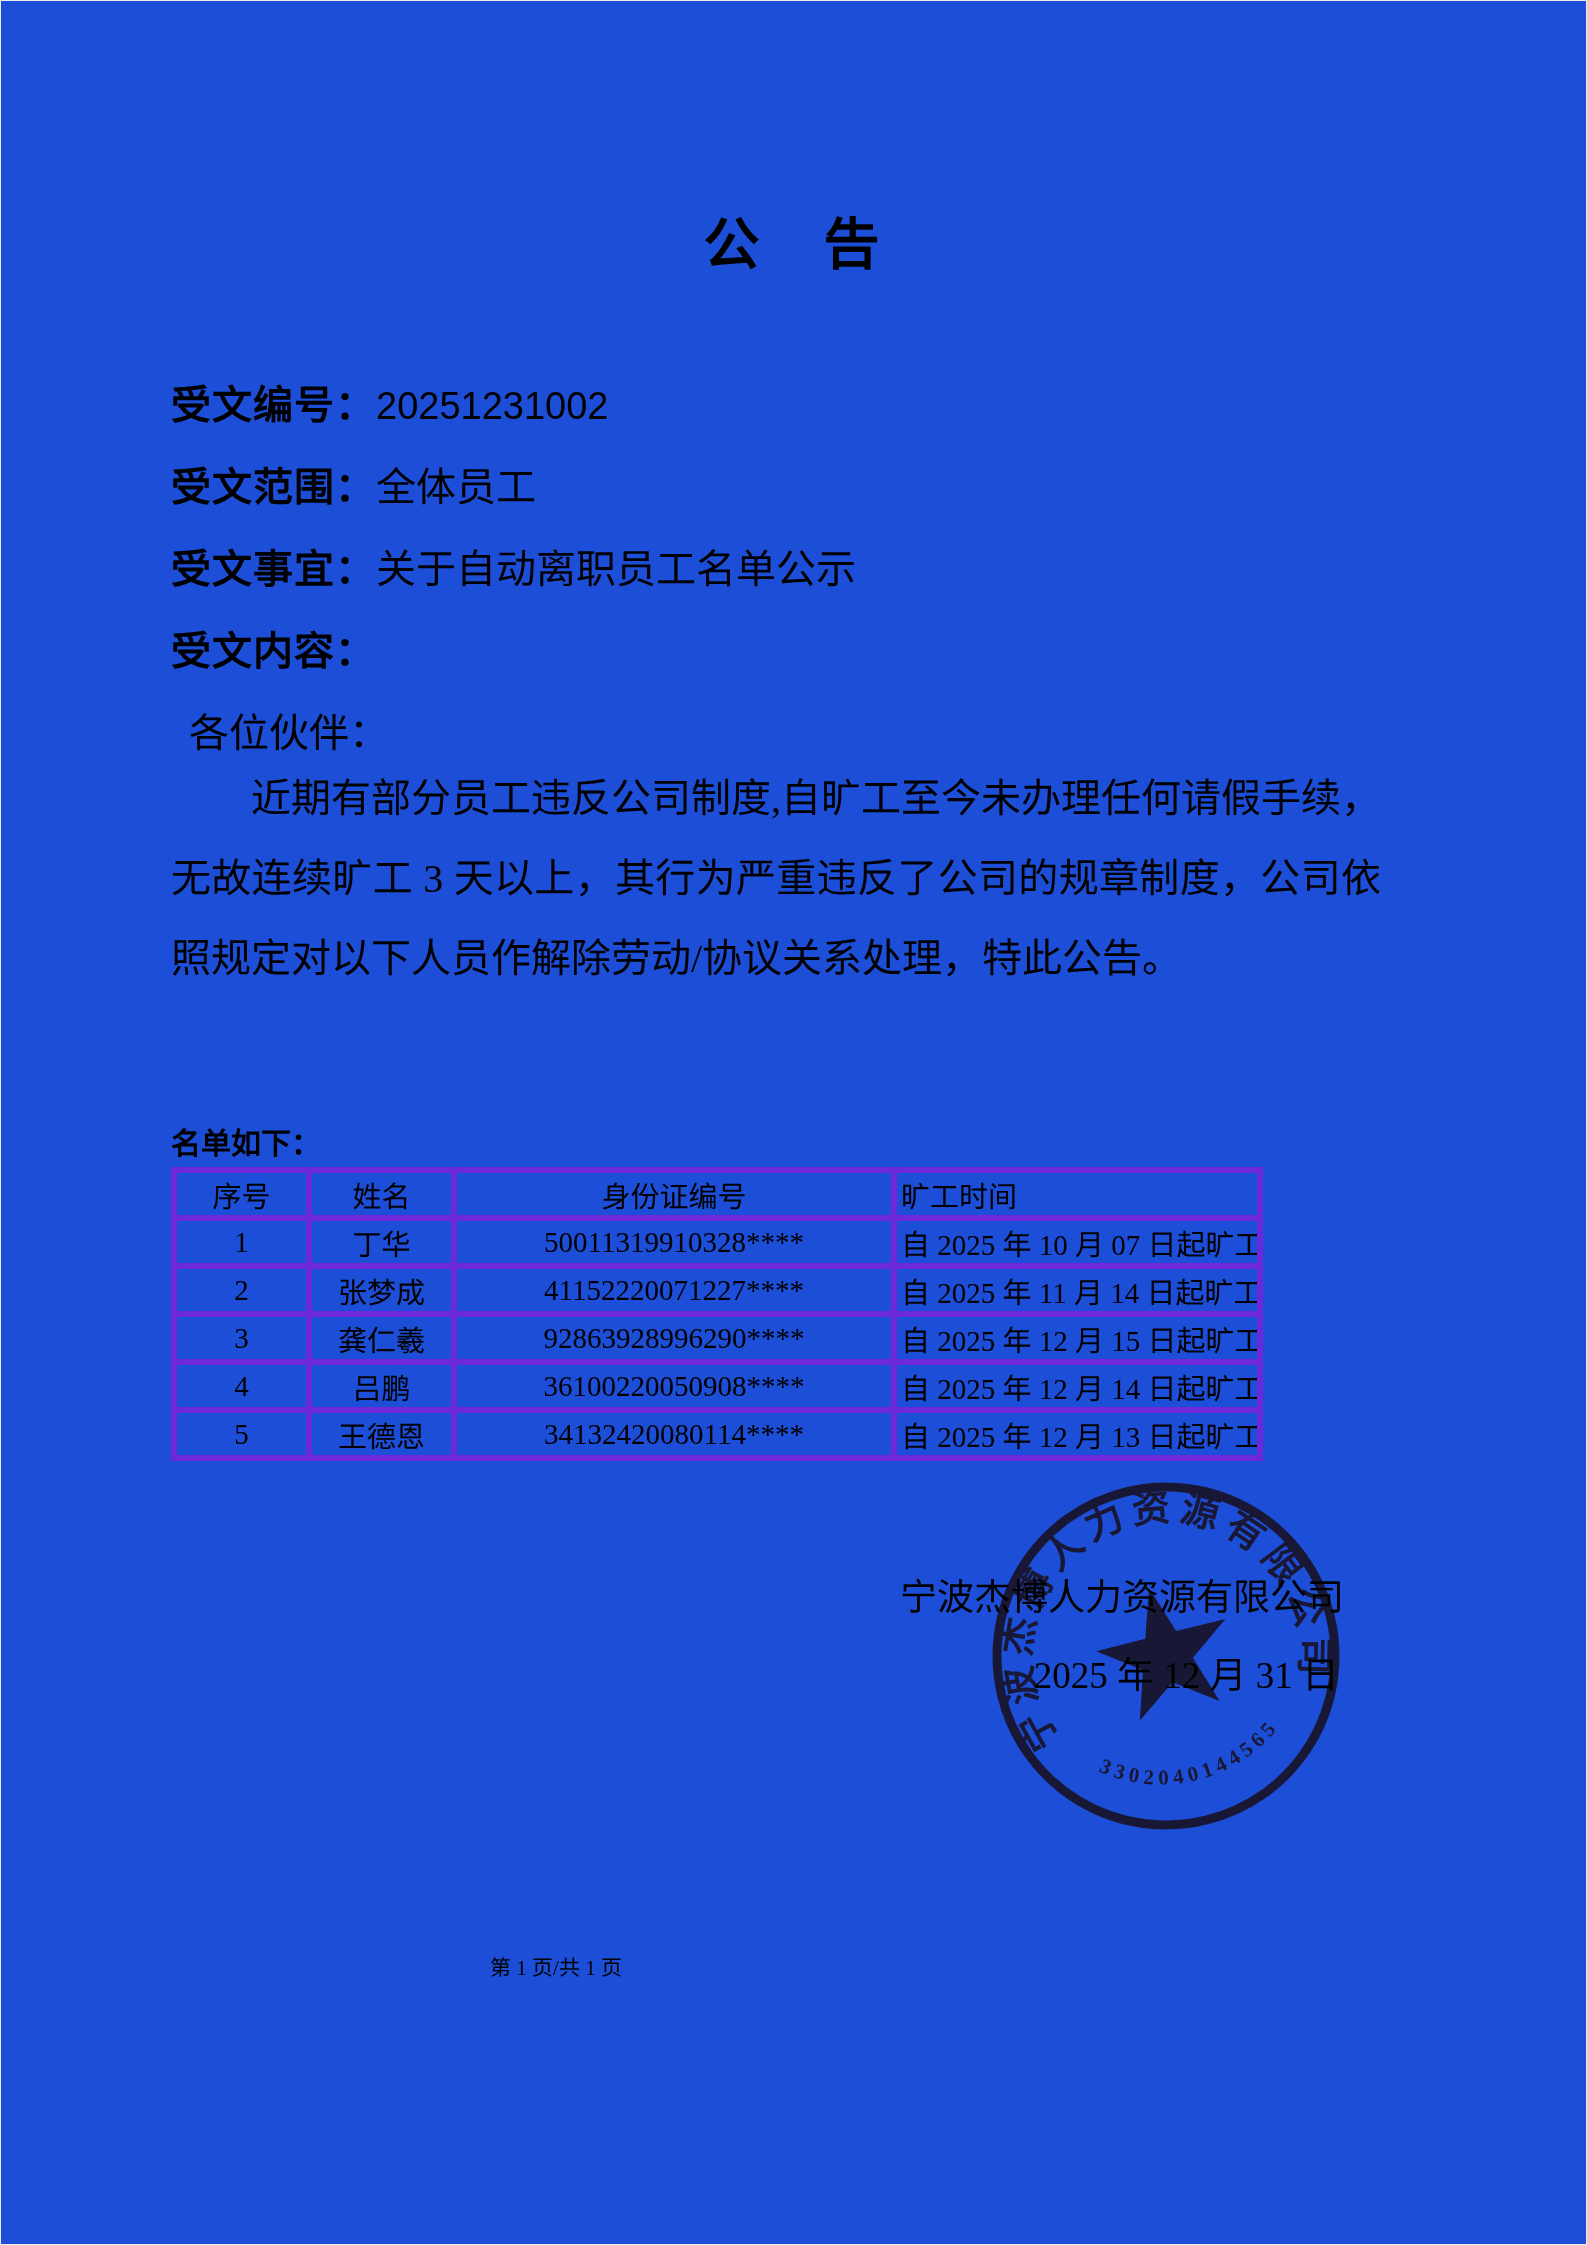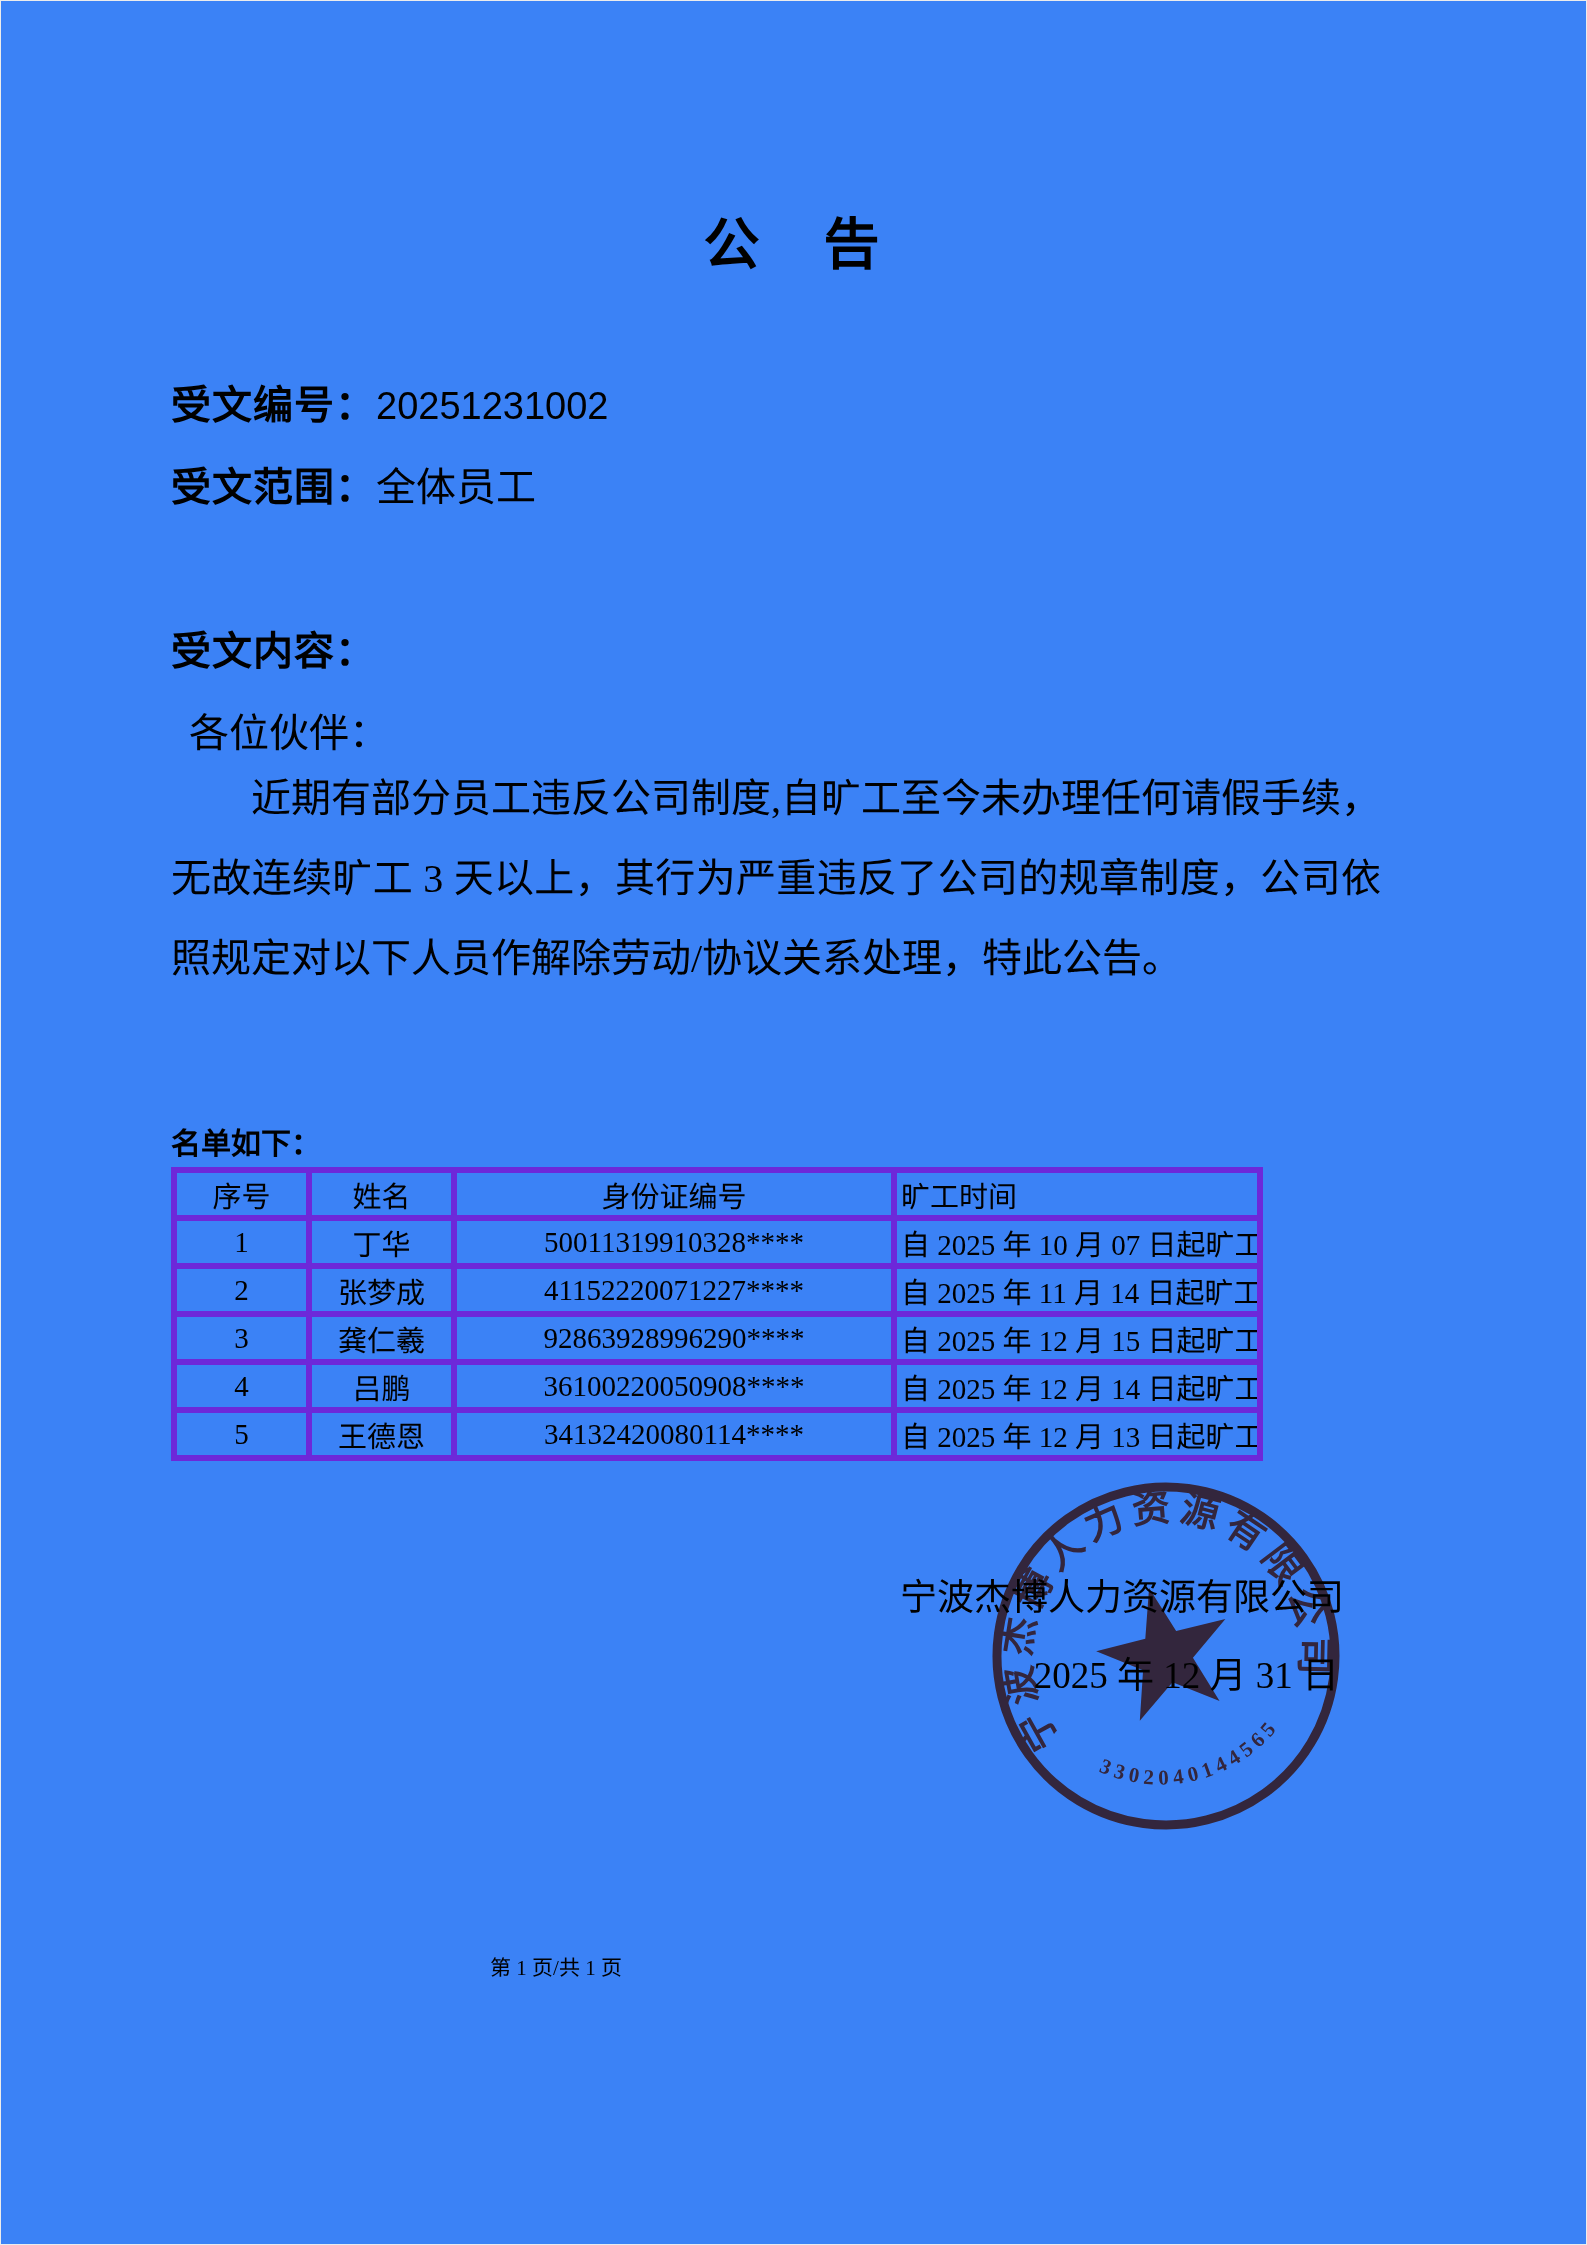--- a/index.html
+++ b/index.html
@@ -5,21 +5,21 @@
   * { margin: 0; padding: 0; box-sizing: border-box; }
   html, body { background: #ffffff; }
   body {
     width: 1587px; height: 2245px;
     position: relative;
     font-family: "Liberation Serif", "DejaVu Serif", serif;
     color: #000;
   }
   .page {
     position: absolute; inset: 0;
-    background: #3b82f6;
+    background: #1d4ed8;
     border: 1px solid #ececec;
   }
   .doc-title {
     position: absolute; top: 198px; left: 0; width: 100%;
     text-align: center;
     font-size: 56px; font-weight: bold;
     letter-spacing: 4px;
   }
   .meta-line {
     position: absolute; left: 170px;
@@ -98,20 +98,23 @@
 <div class="page">
 
   <div class="doc-title">公　告</div>
 
   <div class="meta-line m0">
     <span class="lbl">受文编号：</span><span class="val val-num">20251231002</span>
   </div>
   <div class="meta-line m1">
     <span class="lbl">受文范围：</span><span class="val">全体员工</span>
   </div>
+  <div class="meta-line m2">
+    <span class="lbl">受文事宜：</span><span class="val">关于自动离职员工名单公示</span>
+  </div>
   <div class="meta-line m3">
     <span class="lbl">受文内容：</span><span class="val"></span>
   </div>
 
   <div class="salutation">各位伙伴：</div>
 
   <div class="body-paragraph">近期有部分员工违反公司制度,自旷工至今未办理任何请假手续，无故连续旷工 3 天以上，其行为严重违反了公司的规章制度，公司依照规定对以下人员作解除劳动/协议关系处理，特此公告。</div>
 
   <div class="list-heading">名单如下：</div>
 

